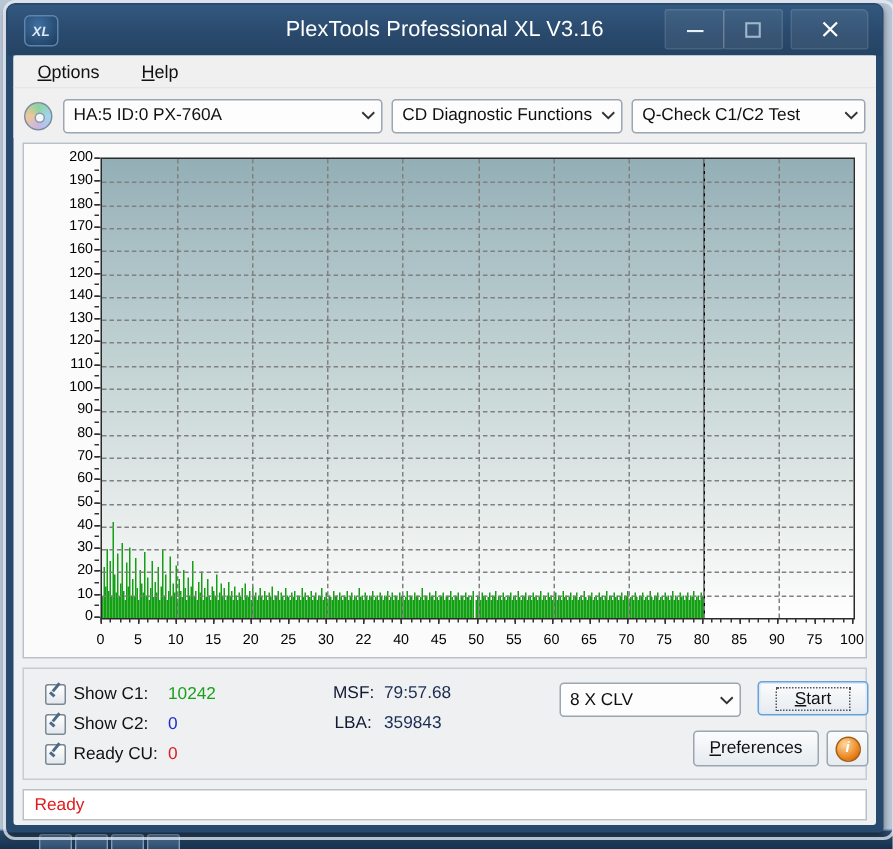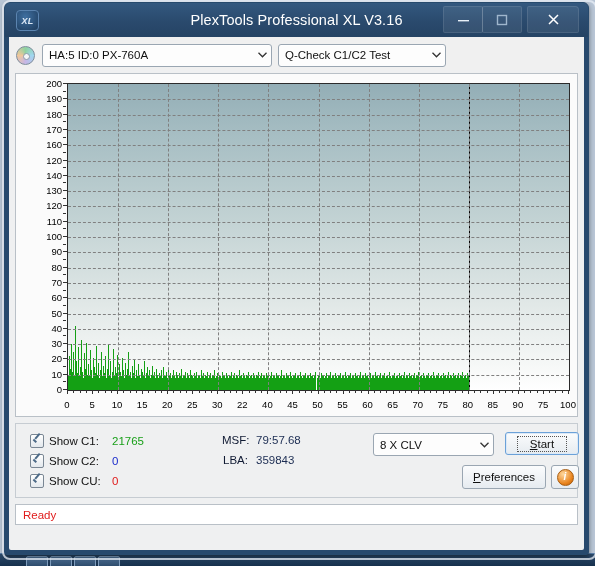--- a/index.html
+++ b/index.html
@@ -162,25 +162,37 @@
     </div>
     <div class="wbtn" id="btn-close">
       <svg width="13" height="13" viewBox="0 0 13 13">
         <path d="M2 2 L11 11 M11 2 L2 11" stroke="#ffffff" stroke-width="1.5" fill="none"></path>
       </svg>
     </div>
   </div>
 
   <div id="client">
 
+    <div id="menubar">
+      <div class="menuitem"><u class="acc">O</u><span>ptions</span></div>
+      <div class="menuitem"><u class="acc">H</u><span>elp</span></div>
+    </div>
 
     <div id="toolbar">
       <div id="disc-icon"></div>
       <div class="combo" id="combo-drive">
         <span class="cap">HA:5 ID:0  PX-760A</span>
+        <span class="arrow">
+          <svg width="9" height="6" viewBox="0 0 9 6">
+              <path d="M0.5 0.8 L4.5 4.8 L8.5 0.8" stroke="#333" stroke-width="1.3" fill="none"></path>
+            </svg>
+        </span>
+      </div>
+      <div class="combo" id="combo-func">
+        <span class="cap">CD Diagnostic Functions</span>
         <span class="arrow">
           <svg width="9" height="6" viewBox="0 0 9 6">
               <path d="M0.5 0.8 L4.5 4.8 L8.5 0.8" stroke="#333" stroke-width="1.3" fill="none"></path>
             </svg>
         </span>
       </div>
       <div class="combo" id="combo-test">
         <span class="cap">Q-Check C1/C2 Test</span>
         <span class="arrow">
           <svg width="9" height="6" viewBox="0 0 9 6">
@@ -837,30 +849,30 @@
           <div class="xlab" style="left: 450.9px;">90</div>
           <div class="xlab" style="left: 475.95px;">75</div>
           <div class="xlab" style="left: 501px;">100</div>
         </div>
     </div>
 
     <div id="stats">
       <div class="chkrow" style="top:10px">
         <div class="chkbox"></div>
         <span class="chklabel">Show C1:</span>
-        <span class="chkval" style="color:#1aa01a">21765</span>
+        <span class="chkval" style="color:#1aa01a">10242</span>
       </div>
       <div class="chkrow" style="top:30px">
         <div class="chkbox"></div>
         <span class="chklabel">Show C2:</span>
         <span class="chkval" style="color:#1b2ccc">0</span>
       </div>
       <div class="chkrow" style="top:50px">
         <div class="chkbox"></div>
-        <span class="chklabel">Show CU:</span>
+        <span class="chklabel">Ready CU:</span>
         <span class="chkval" style="color:#e01b1b">0</span>
       </div>
 
       <span class="infolab" style="left:206px;top:10px">MSF:</span>
       <span class="infoval" style="left:240px;top:10px">79:57.68</span>
       <span class="infolab" style="left:207px;top:30px">LBA:</span>
       <span class="infoval" style="left:240px;top:30px">359843</span>
 
       <div class="combo" id="speed-combo">
         <span class="cap">8 X CLV</span>

